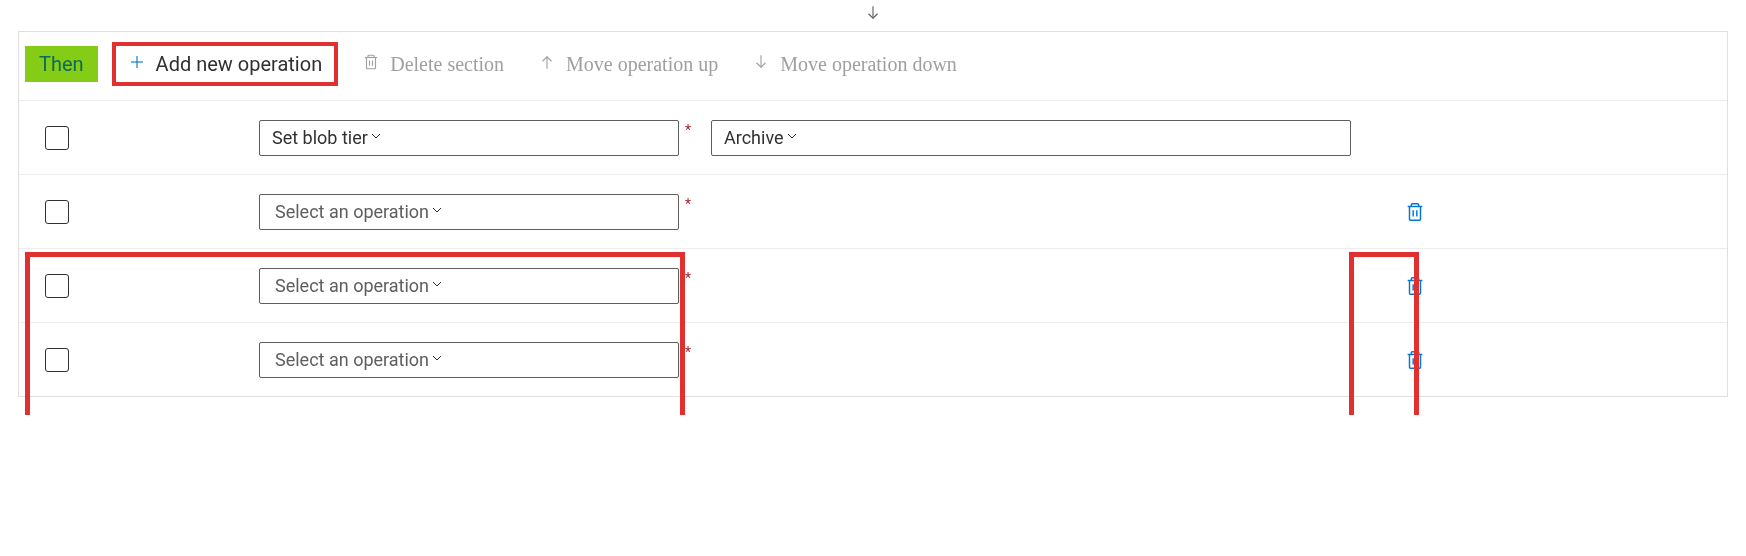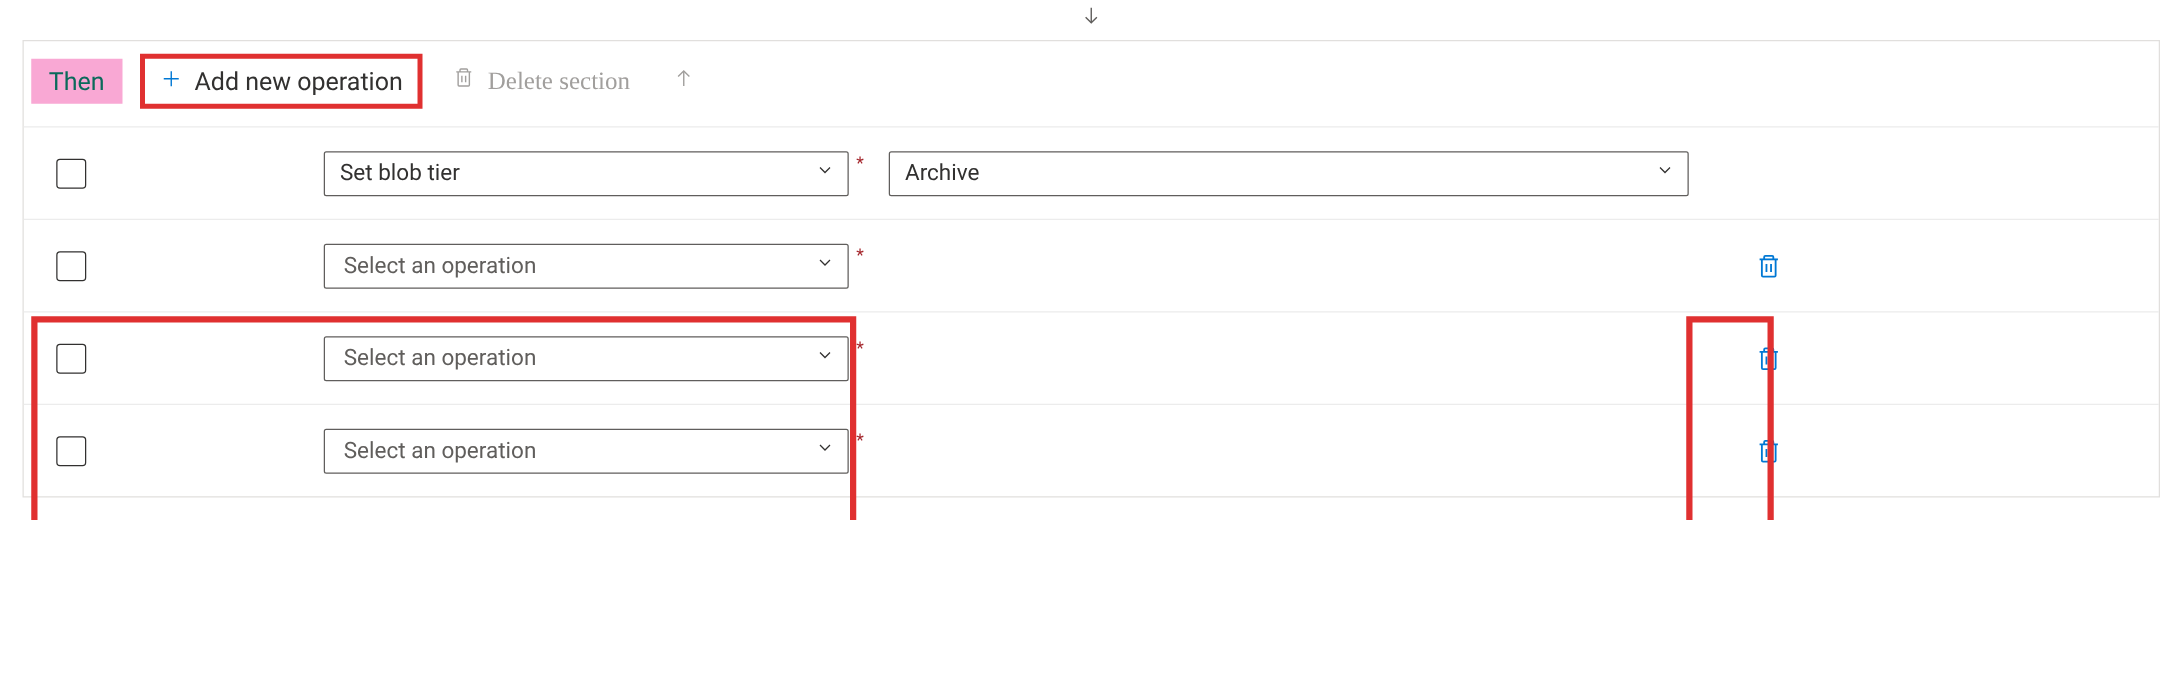--- a/index.html
+++ b/index.html
@@ -22,21 +22,21 @@
     border: 1px solid #e1dfdd;
     background: #ffffff;
   }
   .toolbar {
     display: flex;
     align-items: center;
     gap: 14px;
     padding: 10px 6px 14px 6px;
   }
   .then-chip {
-    background: #f9a8d4;
+    background: #84cc16;
     color: #0b6a5b;
     padding: 6px 14px;
     font-size: 20px;
   }
   .add-op-btn {
     display: inline-flex;
     align-items: center;
     gap: 10px;
     padding: 6px 12px;
     font-size: 20px;
@@ -99,21 +99,20 @@
     position: relative;
   }
   .select-box {
     width: 100%;
     height: 36px;
     border: 1px solid #605e5c;
     border-radius: 2px;
     background: #fff;
     display: flex;
     align-items: center;
-    justify-content: space-between;
     padding: 0 10px 0 12px;
     font-size: 18px;
     color: #323130;
     cursor: pointer;
   }
   .select-box.placeholder { color: #605e5c; padding-left: 15px; }
   .required-star {
     position: absolute;
     right: -12px;
     top: 2px;
@@ -171,22 +170,32 @@
       <span>Delete section</span>
     </span>
 
     <span class="tbtn">
       <span>
         <svg viewBox="0 0 24 24" fill="none" stroke="#a19f9d" stroke-width="1.5">
           <line x1="12" y1="21" x2="12" y2="5"></line>
           <polyline points="6 11 12 5 18 11"></polyline>
         </svg>
       </span>
+      <span>Move operation up</span>
     </span>
 
+    <span class="tbtn">
+      <span>
+        <svg viewBox="0 0 24 24" fill="none" stroke="#a19f9d" stroke-width="1.5">
+          <line x1="12" y1="3" x2="12" y2="19"></line>
+          <polyline points="6 13 12 19 18 13"></polyline>
+        </svg>
+      </span>
+      <span>Move operation down</span>
+    </span>
   </div>
 
 
   <div id="rows-container">
       <div class="row">
         <div class="chk-cell">
           <div class="chk"></div>
         </div>
         <div class="op-cell">
           <div class="select-box">

